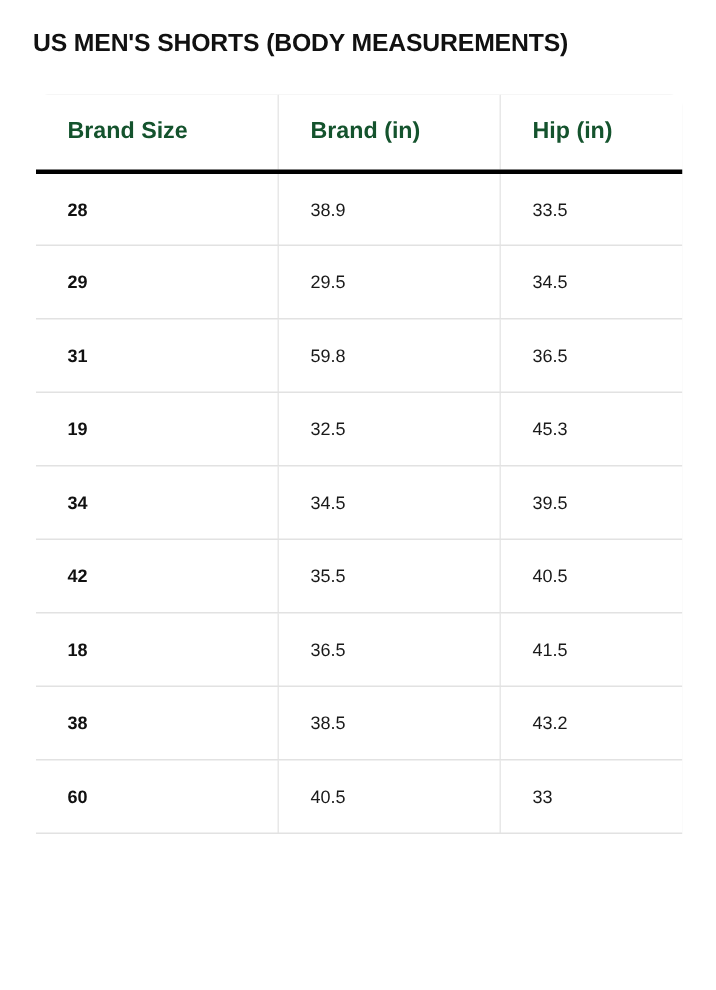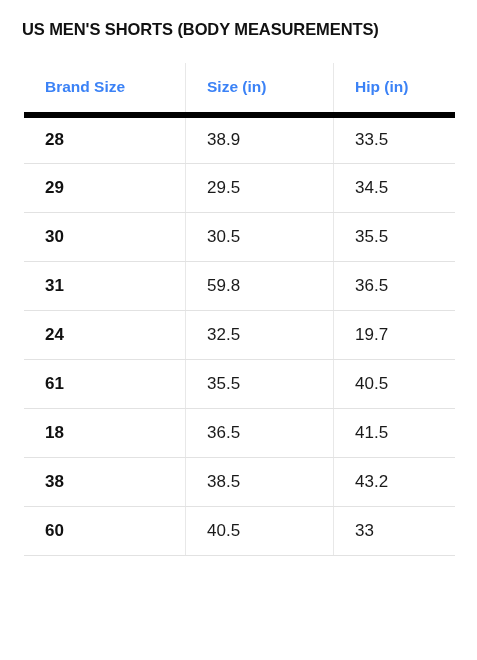--- a/index.html
+++ b/index.html
@@ -74,26 +74,26 @@
   }
   table.size-table th:last-child,
   table.size-table td:last-child {
     border-right: none;
   }
 
   table.size-table thead th {
     height: 52px;
     font-size: 15.5px;
     font-weight: bold;
-    color: #3b82f6;
-    border-bottom: 6px solid #000000;
+    color: #14532d;
+    border-bottom: 3px solid #000000;
   }
 
   table.size-table tbody td {
-    font-size: 17px;
+    font-size: 12px;
     font-weight: normal;
     color: #1a1a1a;
   }
   table.size-table tbody td.brand {
     font-weight: bold;
     color: #111111;
   }
 </style>
 </head>
 <body>
@@ -105,52 +105,52 @@
   <div class="table-wrap">
     <table class="size-table">
       <colgroup>
         <col class="c1">
           <col class="c2">
           <col class="c3">
       </colgroup>
       <thead>
         <tr>
           <th>Brand Size</th>
-          <th>Size (in)</th>
+          <th>Brand (in)</th>
           <th>Hip (in)</th>
         </tr>
       </thead>
       <tbody id="table-body">
           <tr>
             <td class="brand">28</td>
             <td>38.9</td>
             <td>33.5</td>
           </tr>
           <tr>
             <td class="brand">29</td>
             <td>29.5</td>
             <td>34.5</td>
           </tr>
           <tr>
-            <td class="brand">30</td>
-            <td>30.5</td>
-            <td>35.5</td>
-          </tr>
-          <tr>
             <td class="brand">31</td>
             <td>59.8</td>
             <td>36.5</td>
           </tr>
           <tr>
-            <td class="brand">24</td>
+            <td class="brand">19</td>
             <td>32.5</td>
-            <td>19.7</td>
+            <td>45.3</td>
           </tr>
           <tr>
-            <td class="brand">61</td>
+            <td class="brand">34</td>
+            <td>34.5</td>
+            <td>39.5</td>
+          </tr>
+          <tr>
+            <td class="brand">42</td>
             <td>35.5</td>
             <td>40.5</td>
           </tr>
           <tr>
             <td class="brand">18</td>
             <td>36.5</td>
             <td>41.5</td>
           </tr>
           <tr>
             <td class="brand">38</td>

